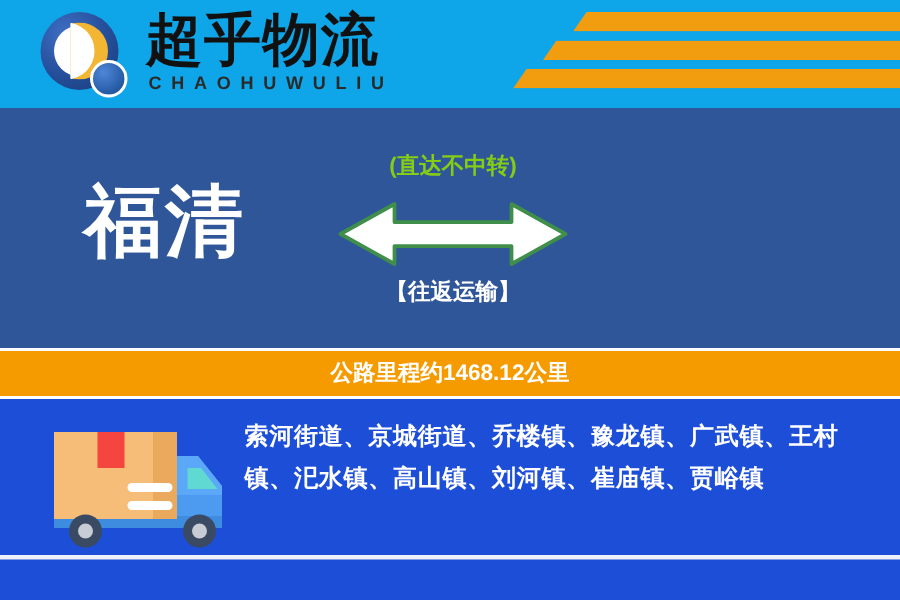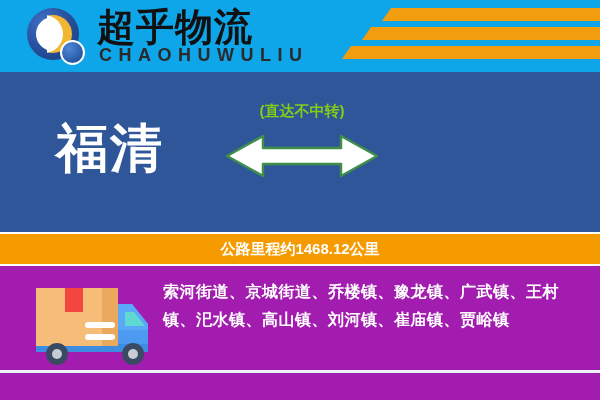--- a/index.html
+++ b/index.html
@@ -16,21 +16,21 @@
   .logo-moon{position:absolute;left:20px;top:7px;width:26px;height:38px;overflow:hidden;}
   .logo-moon::before{content:"";position:absolute;left:-13px;top:0;width:38px;height:38px;border-radius:50%;
                      background:#f2b632;}
   .logo-moon::after{content:"";position:absolute;left:-22px;top:0;width:38px;height:38px;border-radius:50%;
                     background:#ffffff;}
   .logo-dot{position:absolute;left:33px;top:32px;width:21px;height:21px;border-radius:50%;
             background:radial-gradient(circle at 34% 30%, #4f86d6 0%, #2b60ac 60%, #1c4788 100%);
             border:2px solid #ffffff;}
   .logo-cn{position:absolute;left:97px;top:6px;font-size:38px;font-weight:bold;color:#111111;
            letter-spacing:1px;line-height:42px;white-space:nowrap;}
-  .logo-en{position:absolute;left:99px;top:48px;font-size:18px;font-weight:bold;color:#2a2a2a;
+  .logo-en{position:absolute;left:99px;top:48px;font-size:12px;font-weight:bold;color:#2a2a2a;
            letter-spacing:6.5px;line-height:14px;white-space:nowrap;}
   .stripes{position:absolute;right:0;top:6px;width:280px;height:58px;}
   .stripe{position:absolute;right:0;height:13px;background:#f29d10;}
   .stripe.s1{top:2px;width:218px;clip-path:polygon(9px 0,100% 0,100% 100%,0 100%);}
   .stripe.s2{top:21px;width:238px;clip-path:polygon(9px 0,100% 0,100% 100%,0 100%);}
   .stripe.s3{top:40px;width:258px;clip-path:polygon(9px 0,100% 0,100% 100%,0 100%);}
 
   
   .route{position:absolute;left:0;top:72px;width:600px;height:160px;background:#2f5699;}
   .city{position:absolute;top:36px;font-size:52px;font-weight:bold;color:#ffffff;line-height:80px;
@@ -46,21 +46,21 @@
   .arrow-wrap svg{display:block;width:154px;height:44px;}
 
   
   .infobar{position:absolute;left:0;top:232px;width:600px;height:34px;background:#f59b00;
            border-top:2px solid #ffffff;border-bottom:2px solid #ffffff;box-sizing:border-box;}
   .infobar-inner{position:absolute;left:0;top:0;width:600px;height:30px;display:flex;
                  align-items:center;justify-content:center;gap:14px;}
   .info-txt{font-size:15px;font-weight:bold;color:#ffffff;white-space:nowrap;line-height:30px;}
 
   
-  .bottom{position:absolute;left:0;top:266px;width:600px;height:134px;background:#a21caf;}
+  .bottom{position:absolute;left:0;top:266px;width:600px;height:134px;background:#1d4ed8;}
   .truck{position:absolute;left:28px;top:12px;width:126px;height:90px;}
   .truck svg{display:block;width:126px;height:90px;}
   .districts{position:absolute;left:163px;top:12px;width:418px;font-size:16px;font-weight:bold;
              color:#ffffff;line-height:28px;letter-spacing:0.5px;}
   .sep{position:absolute;left:0;top:104px;width:600px;height:3px;background:#eef2f8;}
 </style>
 </head>
 <body>
 
 <div id="banner">
@@ -89,20 +89,21 @@
 
     <div class="mid">
       <div class="mid-top">(直达不中转)</div>
 
       <div class="arrow-wrap">
         <svg viewBox="0 0 154 44" xmlns="http://www.w3.org/2000/svg">
           <path d="M2 22 L38 2 L38 14 L116 14 L116 2 L152 22 L116 42 L116 30 L38 30 L38 42 Z" fill="#ffffff" stroke="#3f8f4a" stroke-width="2.5" stroke-linejoin="round"></path>
         </svg>
       </div>
 
+      <div class="mid-bottom">【往返运输】</div>
     </div>
 
   </div>
 
   <div class="infobar">
     <div class="infobar-inner">
       <span class="info-txt">公路里程约1468.12公里</span>
     </div>
   </div>
 

